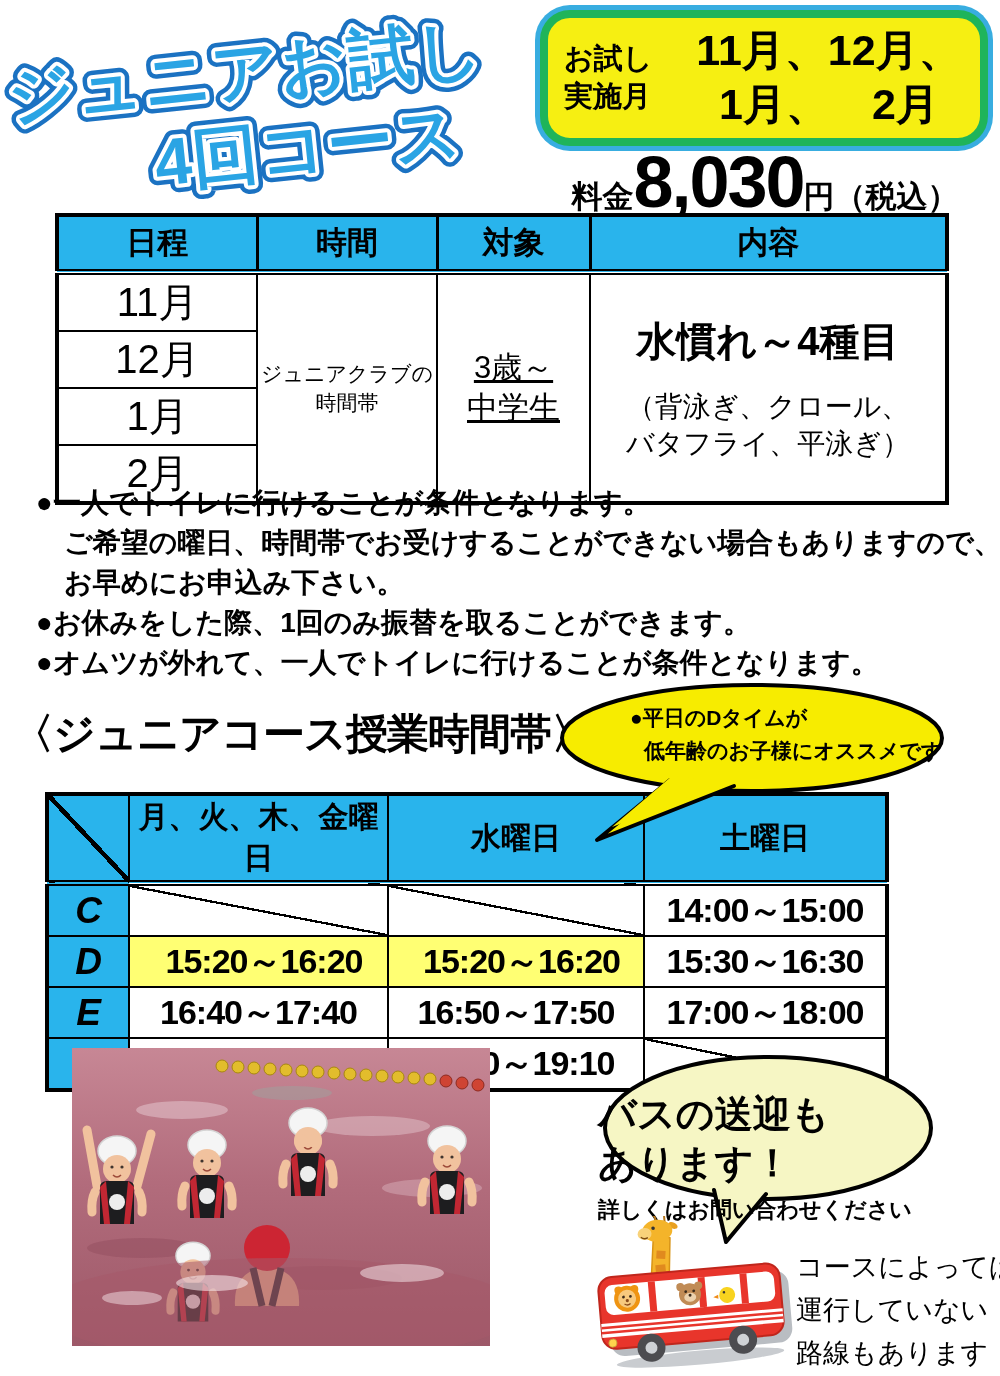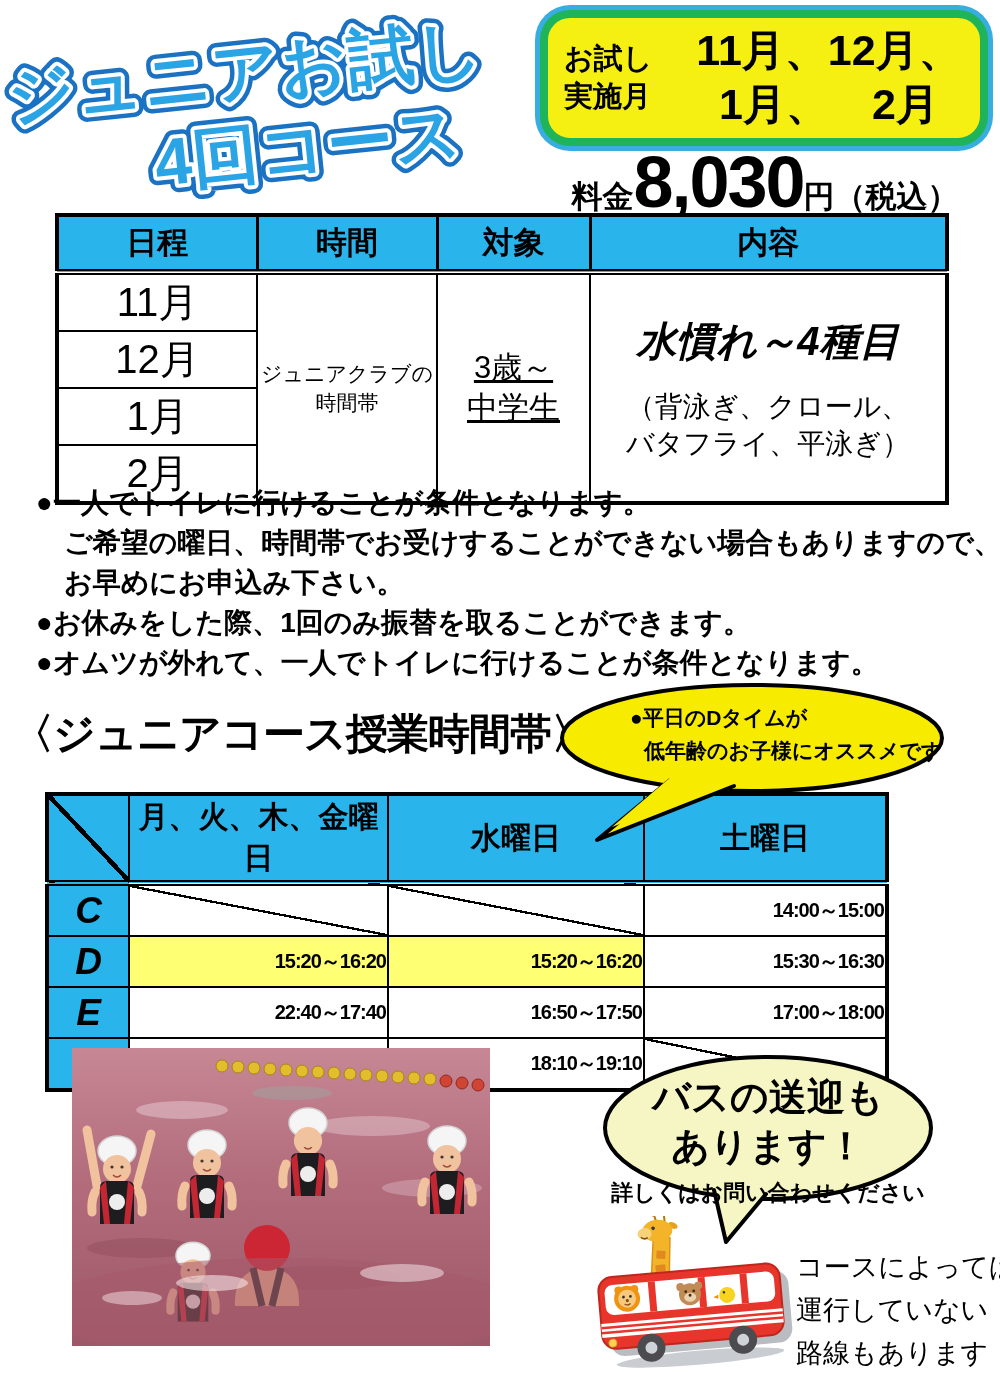--- a/index.html
+++ b/index.html
@@ -32,55 +32,55 @@
   
   table{border-collapse:collapse;table-layout:fixed;}
   .course-table{position:absolute;left:55px;top:213px;width:890px;border:4px solid #000;}
   .course-table th{background:#29b4ec;border:3px solid #000;border-bottom:6px double #000;
                    height:50px;font-size:31px;font-weight:bold;font-family:Liberation Mono, monospace;}
   .course-table td{border:2px solid #000;text-align:center;vertical-align:middle;padding:0;}
   .course-table .month-cell{height:49px;font-size:40px;font-weight:normal;}
   .course-table .time-cell{font-size:21px;line-height:1.4;}
   .course-table .target-cell{font-size:31px;line-height:1.3;text-decoration:underline;}
   .course-table .content-cell{font-size:28px;}
-  .content-title{font-size:40px;font-weight:bold;margin-bottom:20px;font-style:italic;}
+  .content-title{font-size:40px;font-weight:bold;margin-bottom:20px;}
   .content-detail{font-size:28px;line-height:1.3;}
   .cw1{width:200px;} .cw2{width:180px;} .cw3{width:153px;} .cw4{width:357px;}
 
   
   .notes{position:absolute;left:36px;top:483px;width:950px;font-size:28px;font-weight:bold;
          line-height:40px;white-space:nowrap;}
 
   
   .schedule-heading{position:absolute;left:12px;top:706px;font-size:42px;font-weight:bold;
                     letter-spacing:-1px;white-space:nowrap;}
   .dtime-bubble{position:absolute;left:552px;top:682px;width:400px;height:165px;z-index:5;}
   .dtime-bubble svg{position:absolute;left:0;top:0;width:100%;height:100%;}
   .dtime-text{position:absolute;left:78px;top:20px;font-size:21px;font-weight:bold;line-height:1.55;}
   .dtime-text .indent{padding-left:14px;}
 
   .schedule-table{position:absolute;left:45px;top:792px;width:840px;border:4px solid #000;}
   .schedule-table th{background:#29b4ec;border:2px solid #000;}
   .schedule-table thead th{height:48px;font-size:30px;font-weight:bold;border-bottom:6px double #000;}
-  .schedule-table td{border:2px solid #000;height:47px;text-align:right;vertical-align:middle;
-                     font-size:20px;font-weight:bold;letter-spacing:-1px;margin-left:36px;}
+  .schedule-table td{border:2px solid #000;height:47px;text-align:center;vertical-align:middle;
+                     font-size:34px;font-weight:bold;letter-spacing:-1px;margin-left:36px;}
   .schedule-table .row-label{font-size:37px;font-weight:bold;font-style:italic;}
   .hl{background:#ffff73;padding-left:12px;}
   .diag{background-image:linear-gradient(to right top,transparent 48.8%,#000 48.8%,#000 51.2%,transparent 51.2%);}
   th.corner{background-color:#29b4ec;
             background-image:linear-gradient(to right top,transparent 48%,#000 48%,#000 52%,transparent 52%);}
   .sw0{width:82px;} .sw1{width:259px;} .sw2{width:256px;} .sw3{width:243px;}
 
   
   .photo{position:absolute;left:72px;top:1048px;width:418px;height:298px;}
 
   
   .bus-bubble{position:absolute;left:598px;top:1052px;width:340px;height:198px;}
   .bus-bubble svg{position:absolute;left:0;top:0;width:100%;height:100%;}
-  .bus-bubble-text{position:absolute;left:0;top:21px;width:340px;text-align:center;}
+  .bus-bubble-text{position:absolute;left:0;top:38px;width:340px;text-align:left;}
   .bb-main{font-size:38px;font-weight:bold;line-height:1.3;}
   .bb-sub{font-size:22px;font-weight:bold;margin-top:6px;}
   .bus-svg{position:absolute;left:588px;top:1216px;width:215px;height:155px;}
   .bus-note{position:absolute;left:796px;top:1246px;font-size:27px;line-height:1.6;white-space:nowrap;}
 </style>
 </head>
 <body>
 
 <div class="page">
 
@@ -203,21 +203,21 @@
         <td>14:00～15:00</td>
       </tr>
       <tr>
         <th class="row-label">D</th>
         <td class="hl">15:20～16:20</td>
         <td class="hl">15:20～16:20</td>
         <td>15:30～16:30</td>
       </tr>
       <tr>
         <th class="row-label">E</th>
-        <td>22:40～17:40</td>
+        <td>16:40～17:40</td>
         <td>16:50～17:50</td>
         <td>17:00～18:00</td>
       </tr>
       <tr>
         <th class="row-label">F</th>
         <td>18:00～19:00</td>
         <td>18:10～19:10</td>
         <td class="diag"></td>
       </tr>
     </tbody>

